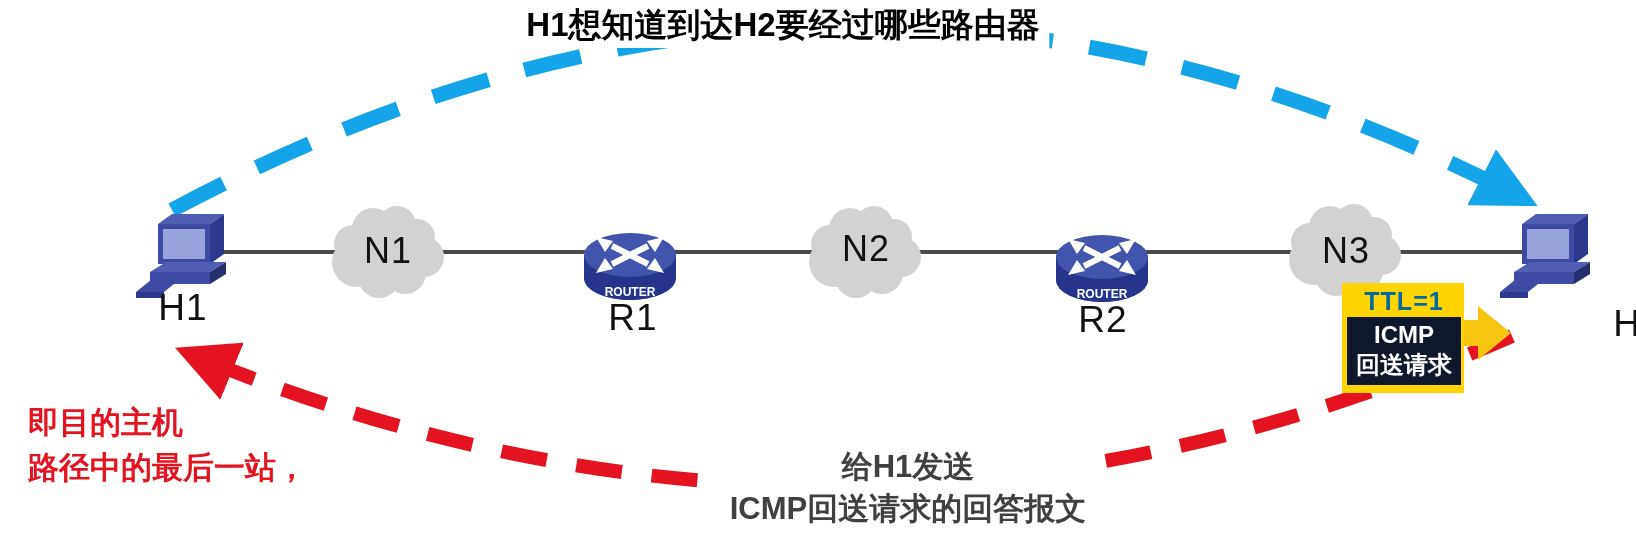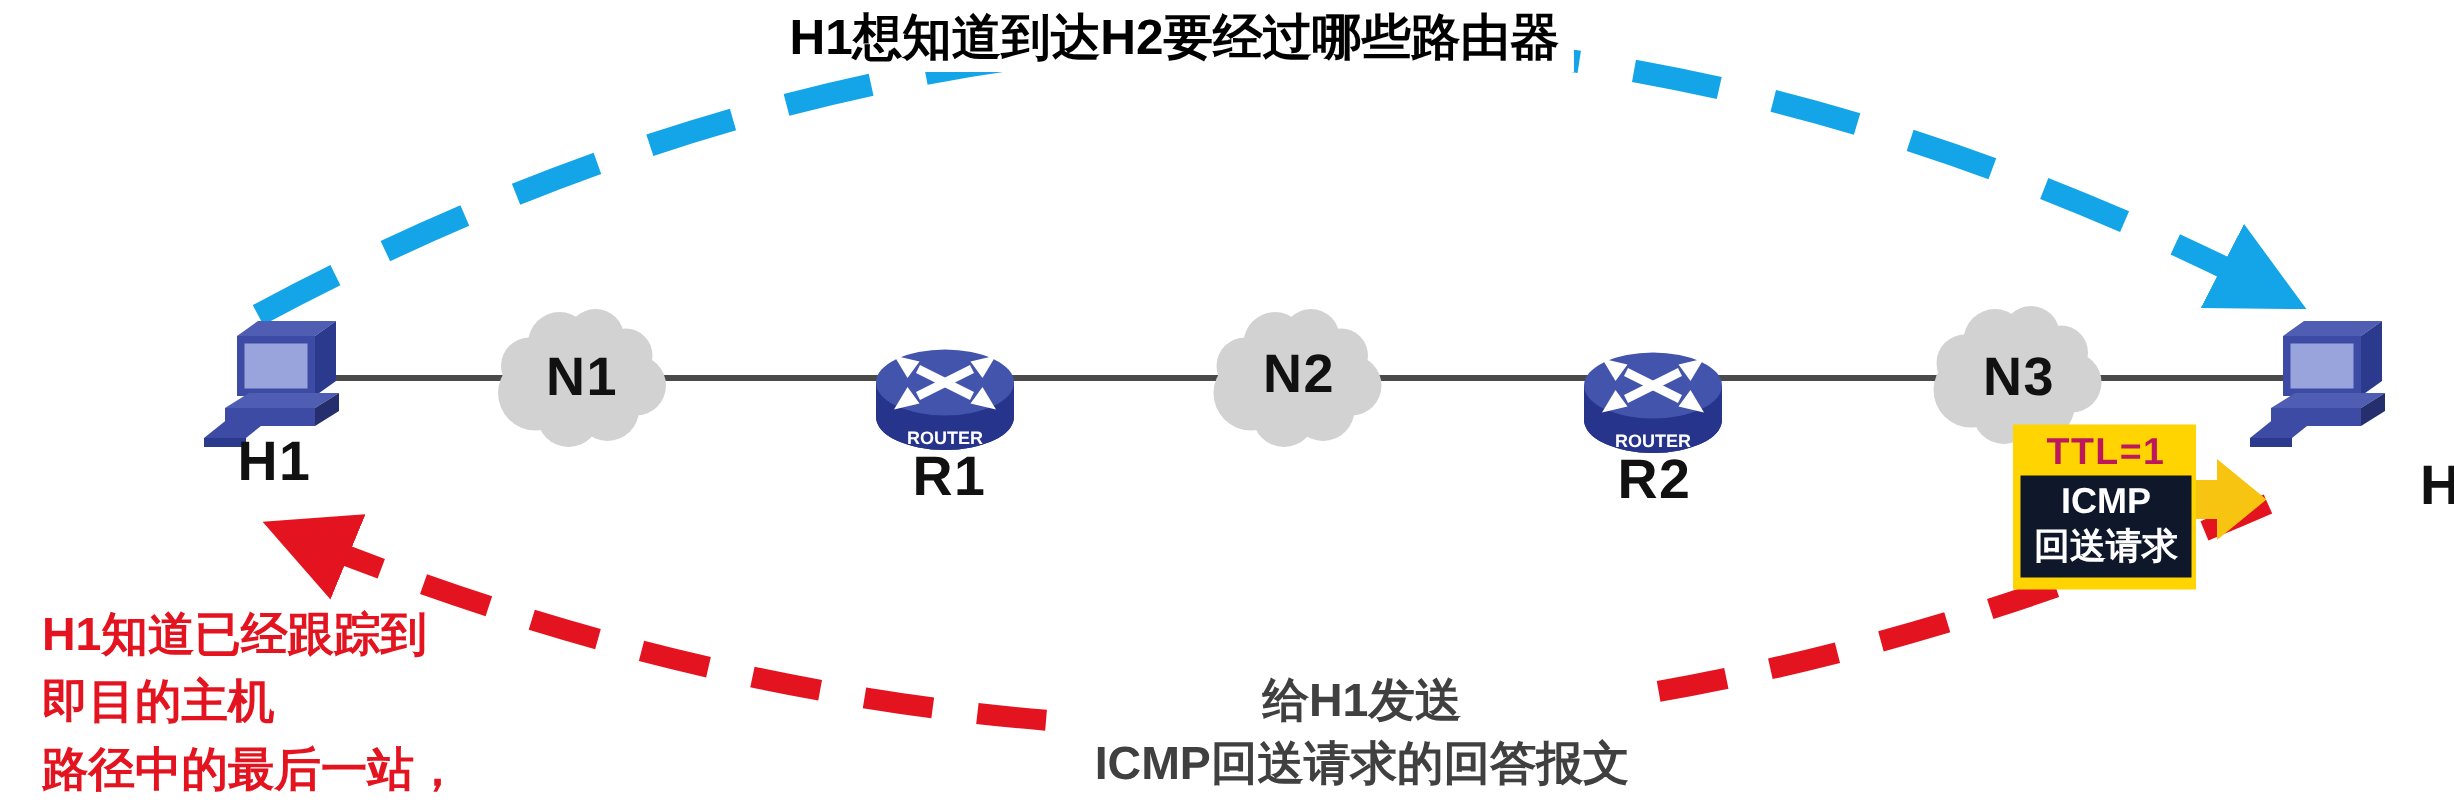--- a/index.html
+++ b/index.html
@@ -4,40 +4,40 @@
 <style>
   html,body{margin:0;padding:0;background:#fff;}
   #stage{
     position:relative;width:1636px;height:538px;background:#ffffff;overflow:hidden;
     font-family:"Liberation Sans","DejaVu Sans",sans-serif;
   }
   #diagram{position:absolute;left:0;top:0;z-index:1;}
   .txt{position:absolute;white-space:nowrap;font-weight:bold;}
   .node-label{
     position:absolute;transform:translateX(-50%);
-    font-size:37px;font-weight:bold;color:#111;z-index:4;letter-spacing:1px;
+    font-size:37px;font-weight:normal;color:#111;z-index:4;letter-spacing:1px;
   }
   .net-label{font-size:36px;}
   .note-top{
     left:783px;top:3px;transform:translateX(-50%);
     font-size:33px;color:#000000;background:#fff;padding:0 10px;z-index:3;
   }
   .note-bl{
     left:28px;top:400px;font-size:31px;color:#e3141f;line-height:45px;z-index:3;
   }
   .note-bc{
     left:908px;top:446px;transform:translateX(-50%);text-align:center;
     font-size:31px;color:#404040;line-height:42px;background:#fff;padding:0 10px;z-index:3;
   }
   .ttl-box{
     position:absolute;left:1342px;top:283px;width:122px;height:110px;
     background:#ffd400;z-index:5;box-sizing:border-box;padding:2px 3px 5px 5px;
   }
   .ttl-label{
-    text-align:center;font-size:25px;font-weight:bold;color:#be185d;
+    text-align:center;font-size:25px;font-weight:bold;color:#0369a1;
     height:32px;line-height:32px;letter-spacing:1px;
   }
   .icmp-box{
     background:#0f172a;color:#fff;text-align:center;font-weight:bold;
     font-size:24px;line-height:30px;padding:3px 0 5px 0;
   }
   .pkt-arrow{position:absolute;left:1454px;top:306px;z-index:4;}
 </style>
 </head>
 <body>
@@ -115,21 +115,20 @@
       <text x="48" y="63" text-anchor="middle" font-size="12" font-weight="bold" fill="#ffffff">ROUTER</text>
     </g>
 
     <use href="#pc" x="142" y="214"></use>
     <use href="#pc" x="1506" y="214"></use>
   </svg>
 
   <div class="txt note-top">H1想知道到达H2要经过哪些路由器</div>
 
   <div class="txt note-bl">
-    <div>H1知道已经跟踪到</div>
     <div>即目的主机</div>
     <div>路径中的最后一站，</div>
   </div>
 
   <div class="txt note-bc">
     <div>给H1发送</div>
     <div>ICMP回送请求的回答报文</div>
   </div>
 
   <div class="node-label" style="left:183px;top:287px;">H1</div>

